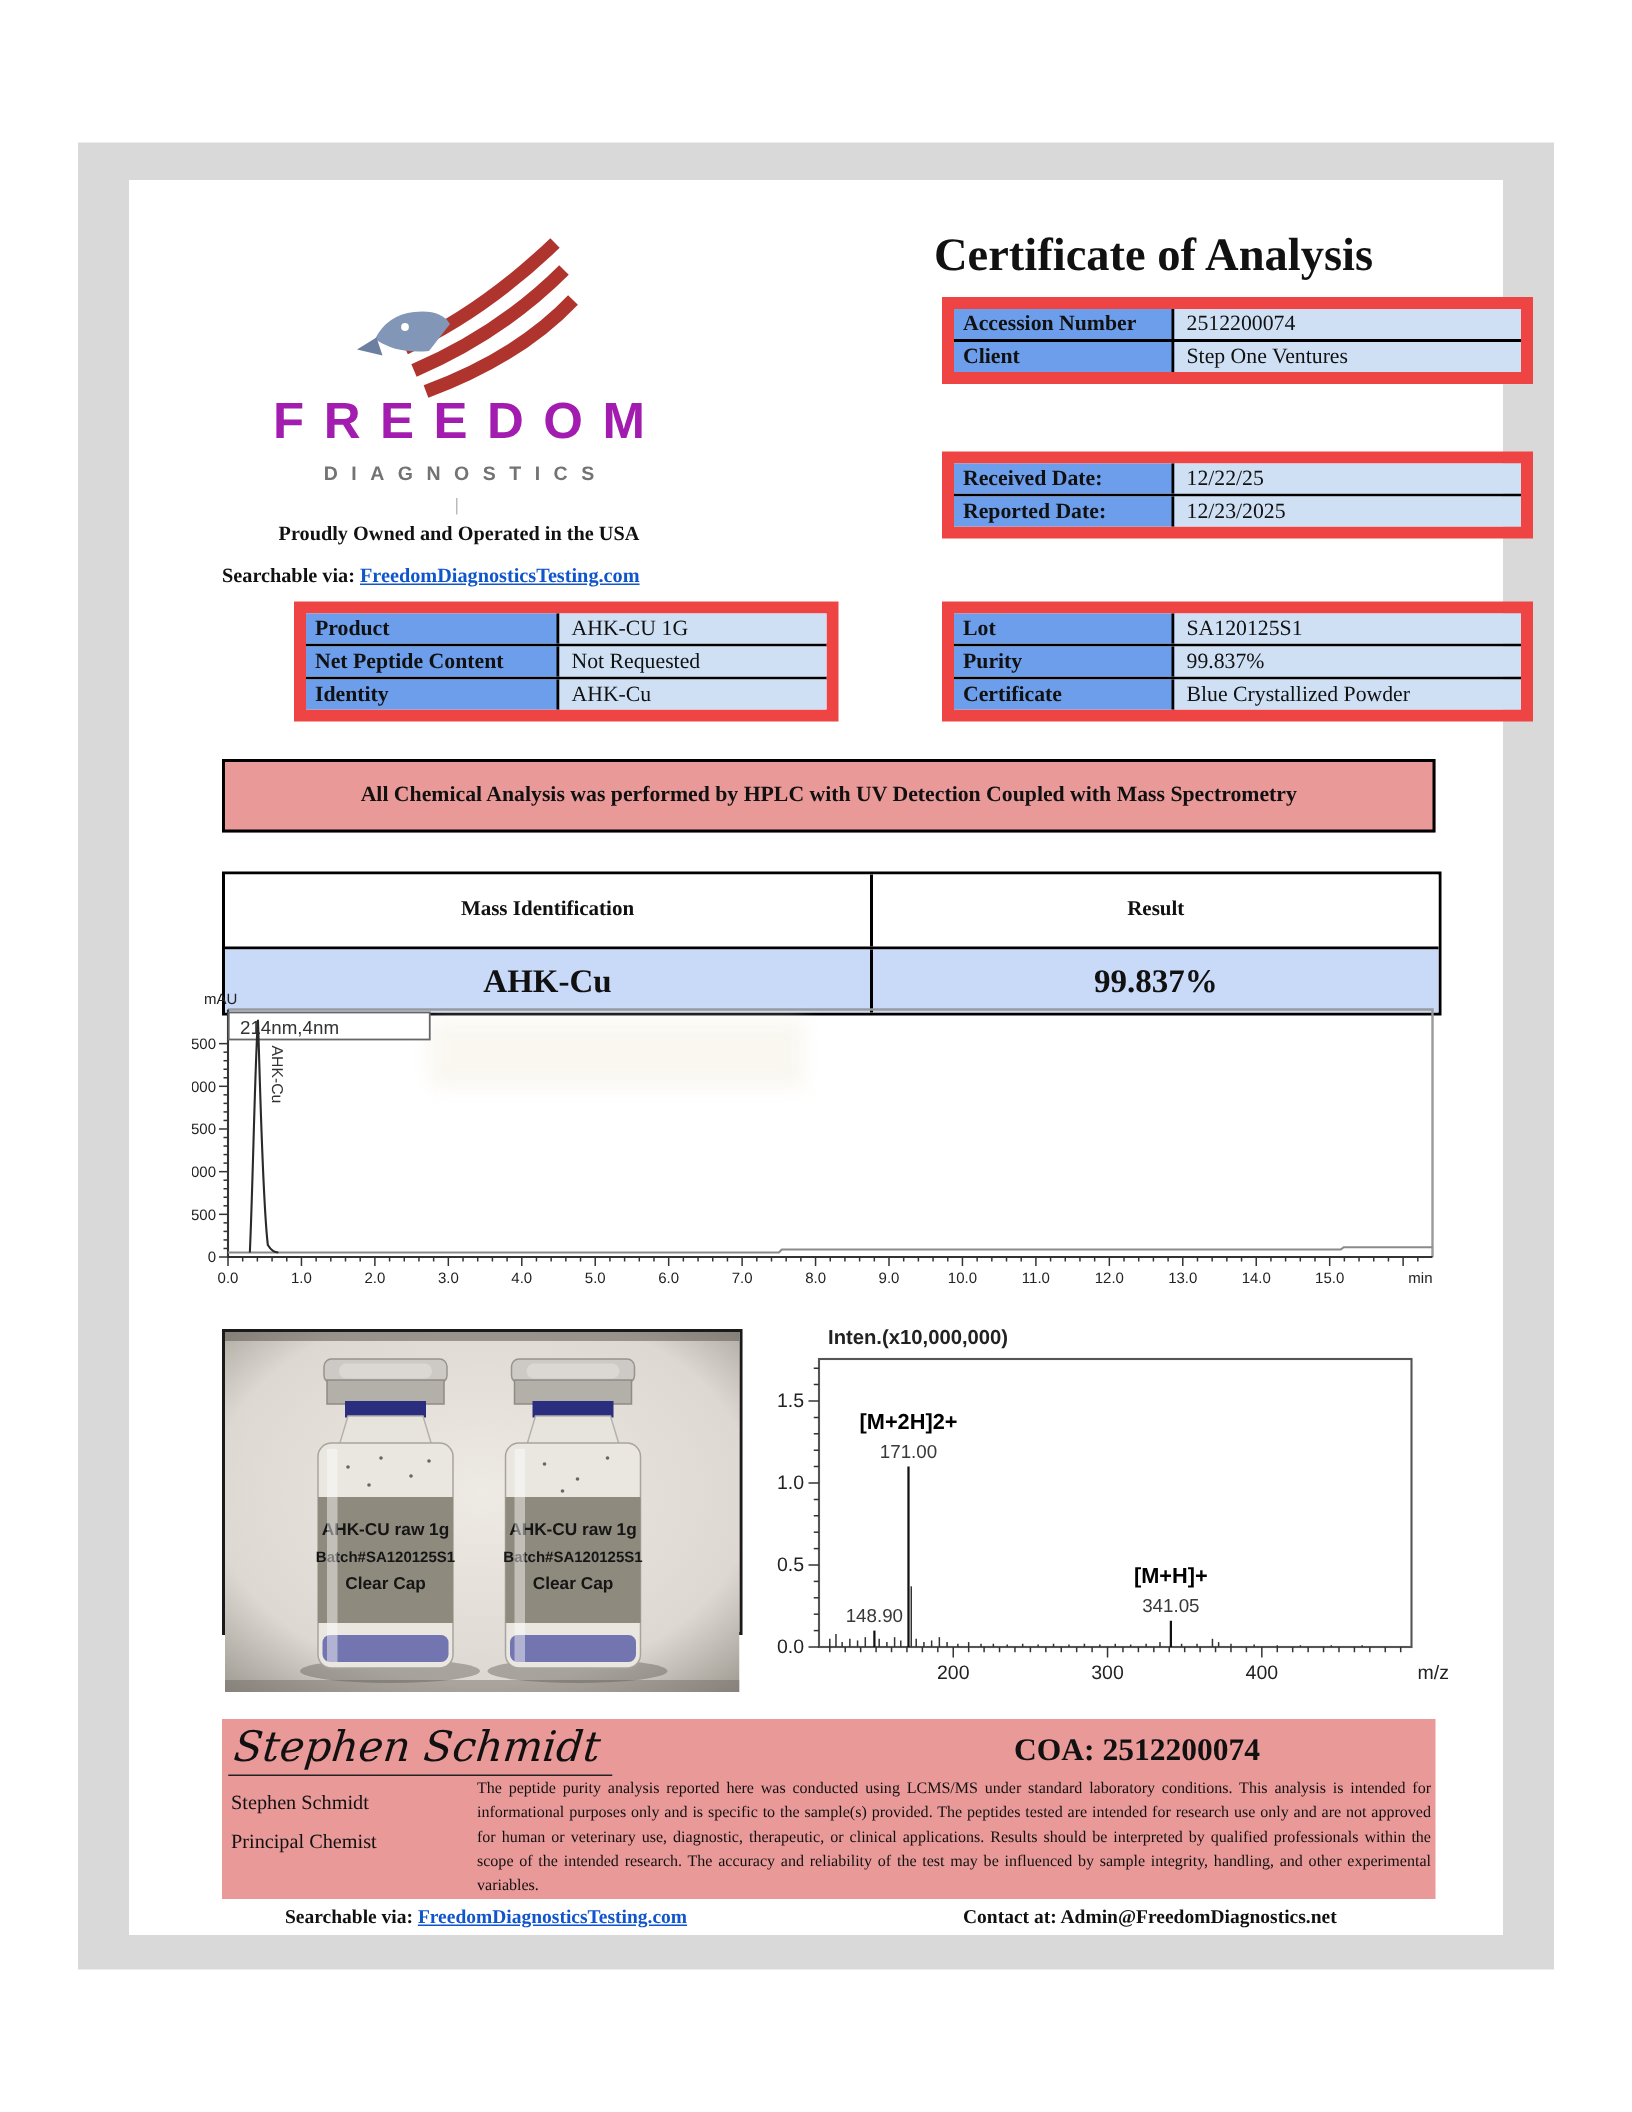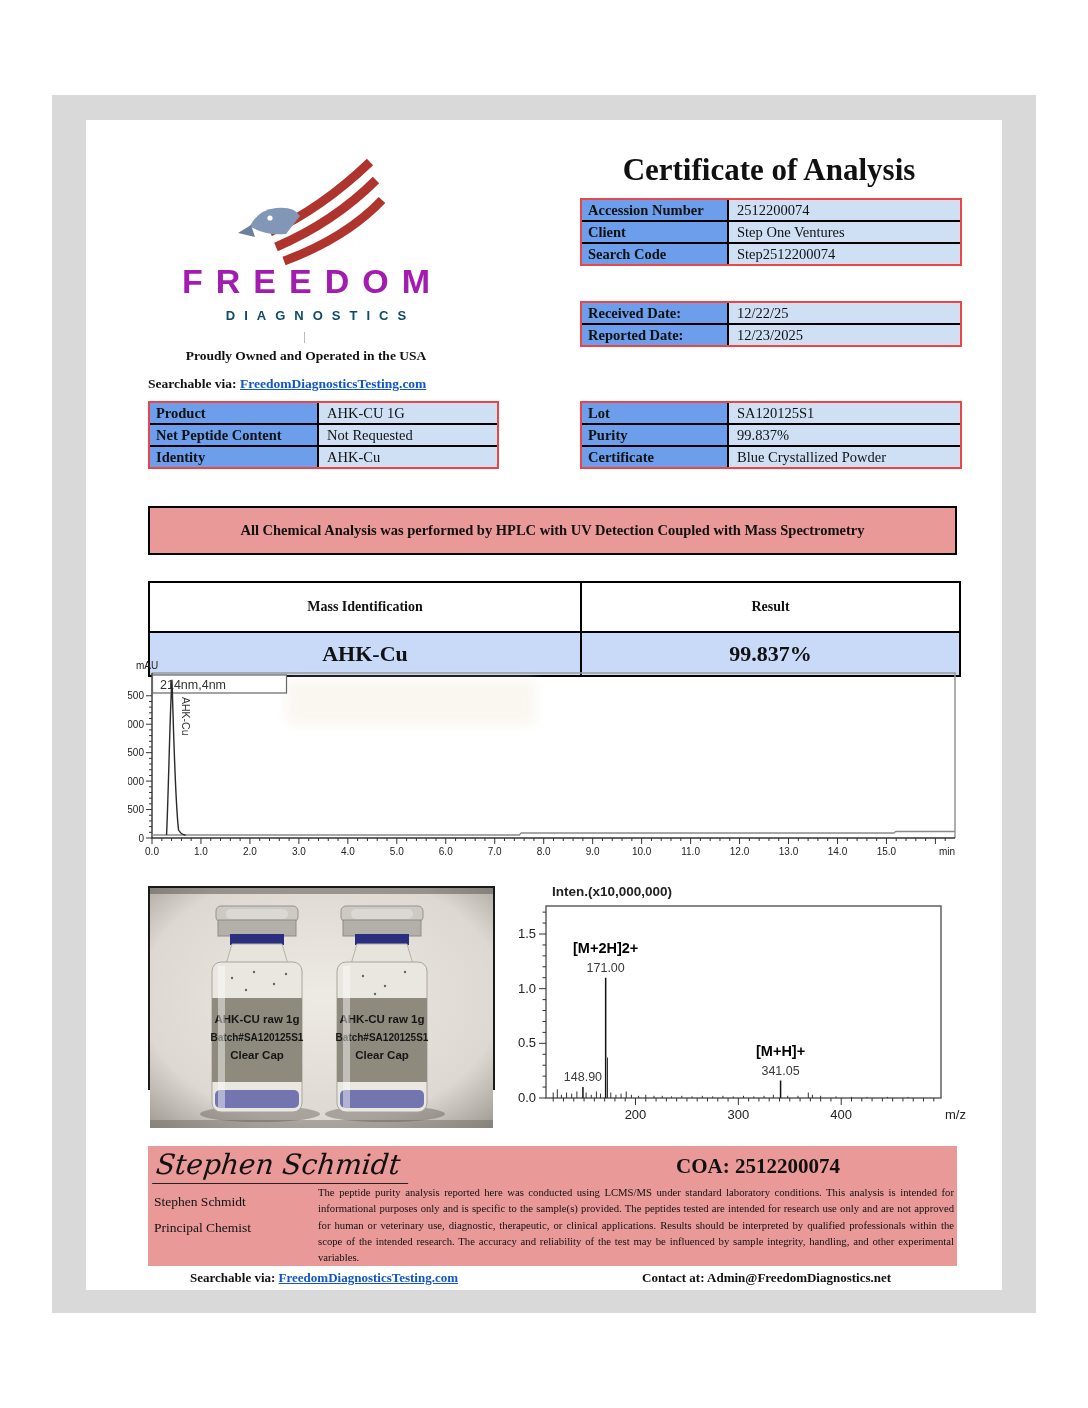--- a/index.html
+++ b/index.html
@@ -4,30 +4,30 @@
 <style>
   html,body{margin:0;padding:0;background:#ffffff;}
   body{width:1088px;height:1408px;position:relative;font-family:"Liberation Serif",serif;color:#111;}
   .backdrop{position:absolute;left:52px;top:95px;width:984px;height:1218px;background:#d9d9d9;}
   .page{position:absolute;left:86px;top:120px;width:916px;height:1170px;background:#ffffff;}
   .abs{position:absolute;}
 
   
   .freedom-name{left:30px;top:142px;width:380px;text-align:center;font-family:"Liberation Sans",sans-serif;
     font-size:34px;font-weight:bold;color:#a21caf;letter-spacing:13px;text-indent:13px;}
-  .diagnostics{left:40px;top:188px;width:380px;text-align:center;font-family:"Liberation Sans",sans-serif;
-    font-size:13px;font-weight:bold;color:#0c4a6e;letter-spacing:9px;text-indent:9px;}
+  .diagnostics{left:30px;top:188px;width:380px;text-align:center;font-family:"Liberation Sans",sans-serif;
+    font-size:13px;font-weight:bold;color:#737373;letter-spacing:9px;text-indent:9px;}
   .divider-tick{left:218px;top:212px;width:1px;height:11px;background:#bbb;}
   .tagline{left:30px;top:228px;width:380px;text-align:center;font-size:13.5px;font-weight:bold;}
   .search-top{left:62px;top:256px;font-size:13.5px;font-weight:bold;}
   a.doclink{color:#1155cc;text-decoration:underline;font-weight:bold;}
   .coa-title{left:494px;top:32px;width:378px;text-align:center;font-size:31px;font-weight:bold;}
 
   
-  .kv-table{border:2px solid #ef4444;}
+  .kv-table{border:8px solid #ef4444;margin-left:48px;}
   .kv-row{display:flex;border-bottom:2px solid #000;}
   .kv-row:last-child{border-bottom:none;}
   .kv-label{background:#6d9eeb;font-weight:bold;border-right:2px solid #000;padding:2px 6px 1px 6px;
     font-size:14.5px;box-sizing:border-box;}
   .kv-value{background:#cfe0f5;padding:2px 6px 1px 8px;font-size:14.5px;flex:1;}
 
   .banner{left:62px;top:386px;width:809px;height:49px;background:#ea9999;border:2px solid #000;
     box-sizing:border-box;display:flex;align-items:center;justify-content:center;
     font-weight:bold;font-size:14.5px;}
 
@@ -83,24 +83,20 @@
   <div class="abs coa-title">Certificate of Analysis</div>
 
   <div class="abs kv-table" style="left:494px;top:78px;width:378px">
     <div class="kv-row">
       <div class="kv-label" style="width:147px">Accession Number</div>
       <div class="kv-value">2512200074</div>
     </div>
     <div class="kv-row">
       <div class="kv-label" style="width:147px">Client</div>
       <div class="kv-value">Step One Ventures</div>
-    </div>
-    <div class="kv-row">
-      <div class="kv-label" style="width:147px">Search Code</div>
-      <div class="kv-value">Step2512200074</div>
     </div>
   </div>
 
   <div class="abs kv-table" style="left:494px;top:181px;width:378px">
     <div class="kv-row">
       <div class="kv-label" style="width:147px">Received Date:</div>
       <div class="kv-value">12/22/25</div>
     </div>
     <div class="kv-row">
       <div class="kv-label" style="width:147px">Reported Date:</div>

